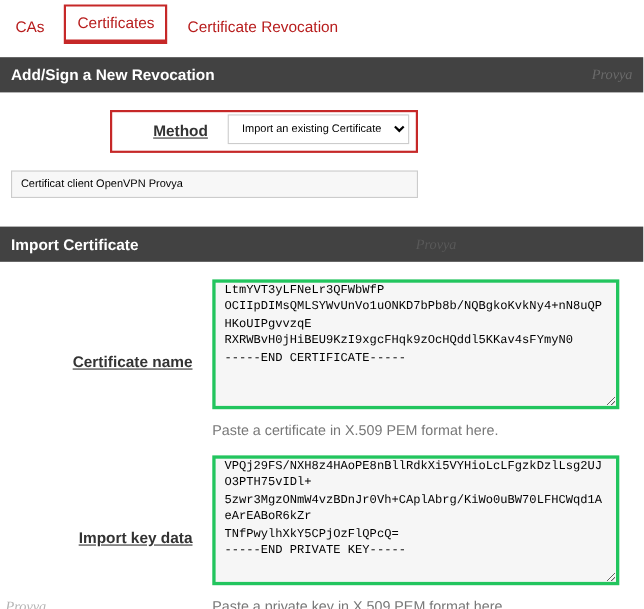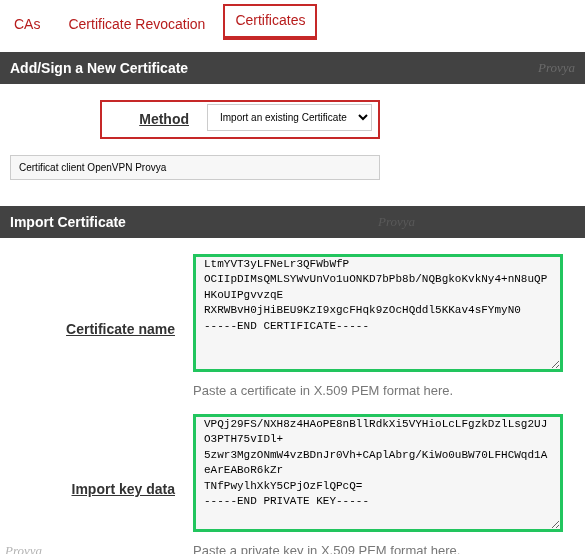--- a/index.html
+++ b/index.html
@@ -106,26 +106,26 @@
     padding: 2px 6px 0 6px;
     position: absolute;
   }
   .rel { position: relative; }
 </style>
 </head>
 <body>
 
 <div class="tabs">
   <div class="tab">CAs</div>
+  <div class="tab active-box">Certificates</div>
   <div class="tab">Certificate Revocation</div>
-  <div class="tab active-box">Certificates</div>
 </div>
 
 <div class="panel-header">
-  <span>Add/Sign a New Certificate</span>
+  <span>Add/Sign a New Revocation</span>
   <span class="wm">Provya</span>
 </div>
 
 <div class="panel-body">
 
   <div class="form-row">
     <div style="flex:0 0 72px"></div>
     <div class="highlight-box">
       <div class="form-label underline">Method</div>
       <div class="form-control-wrap">

